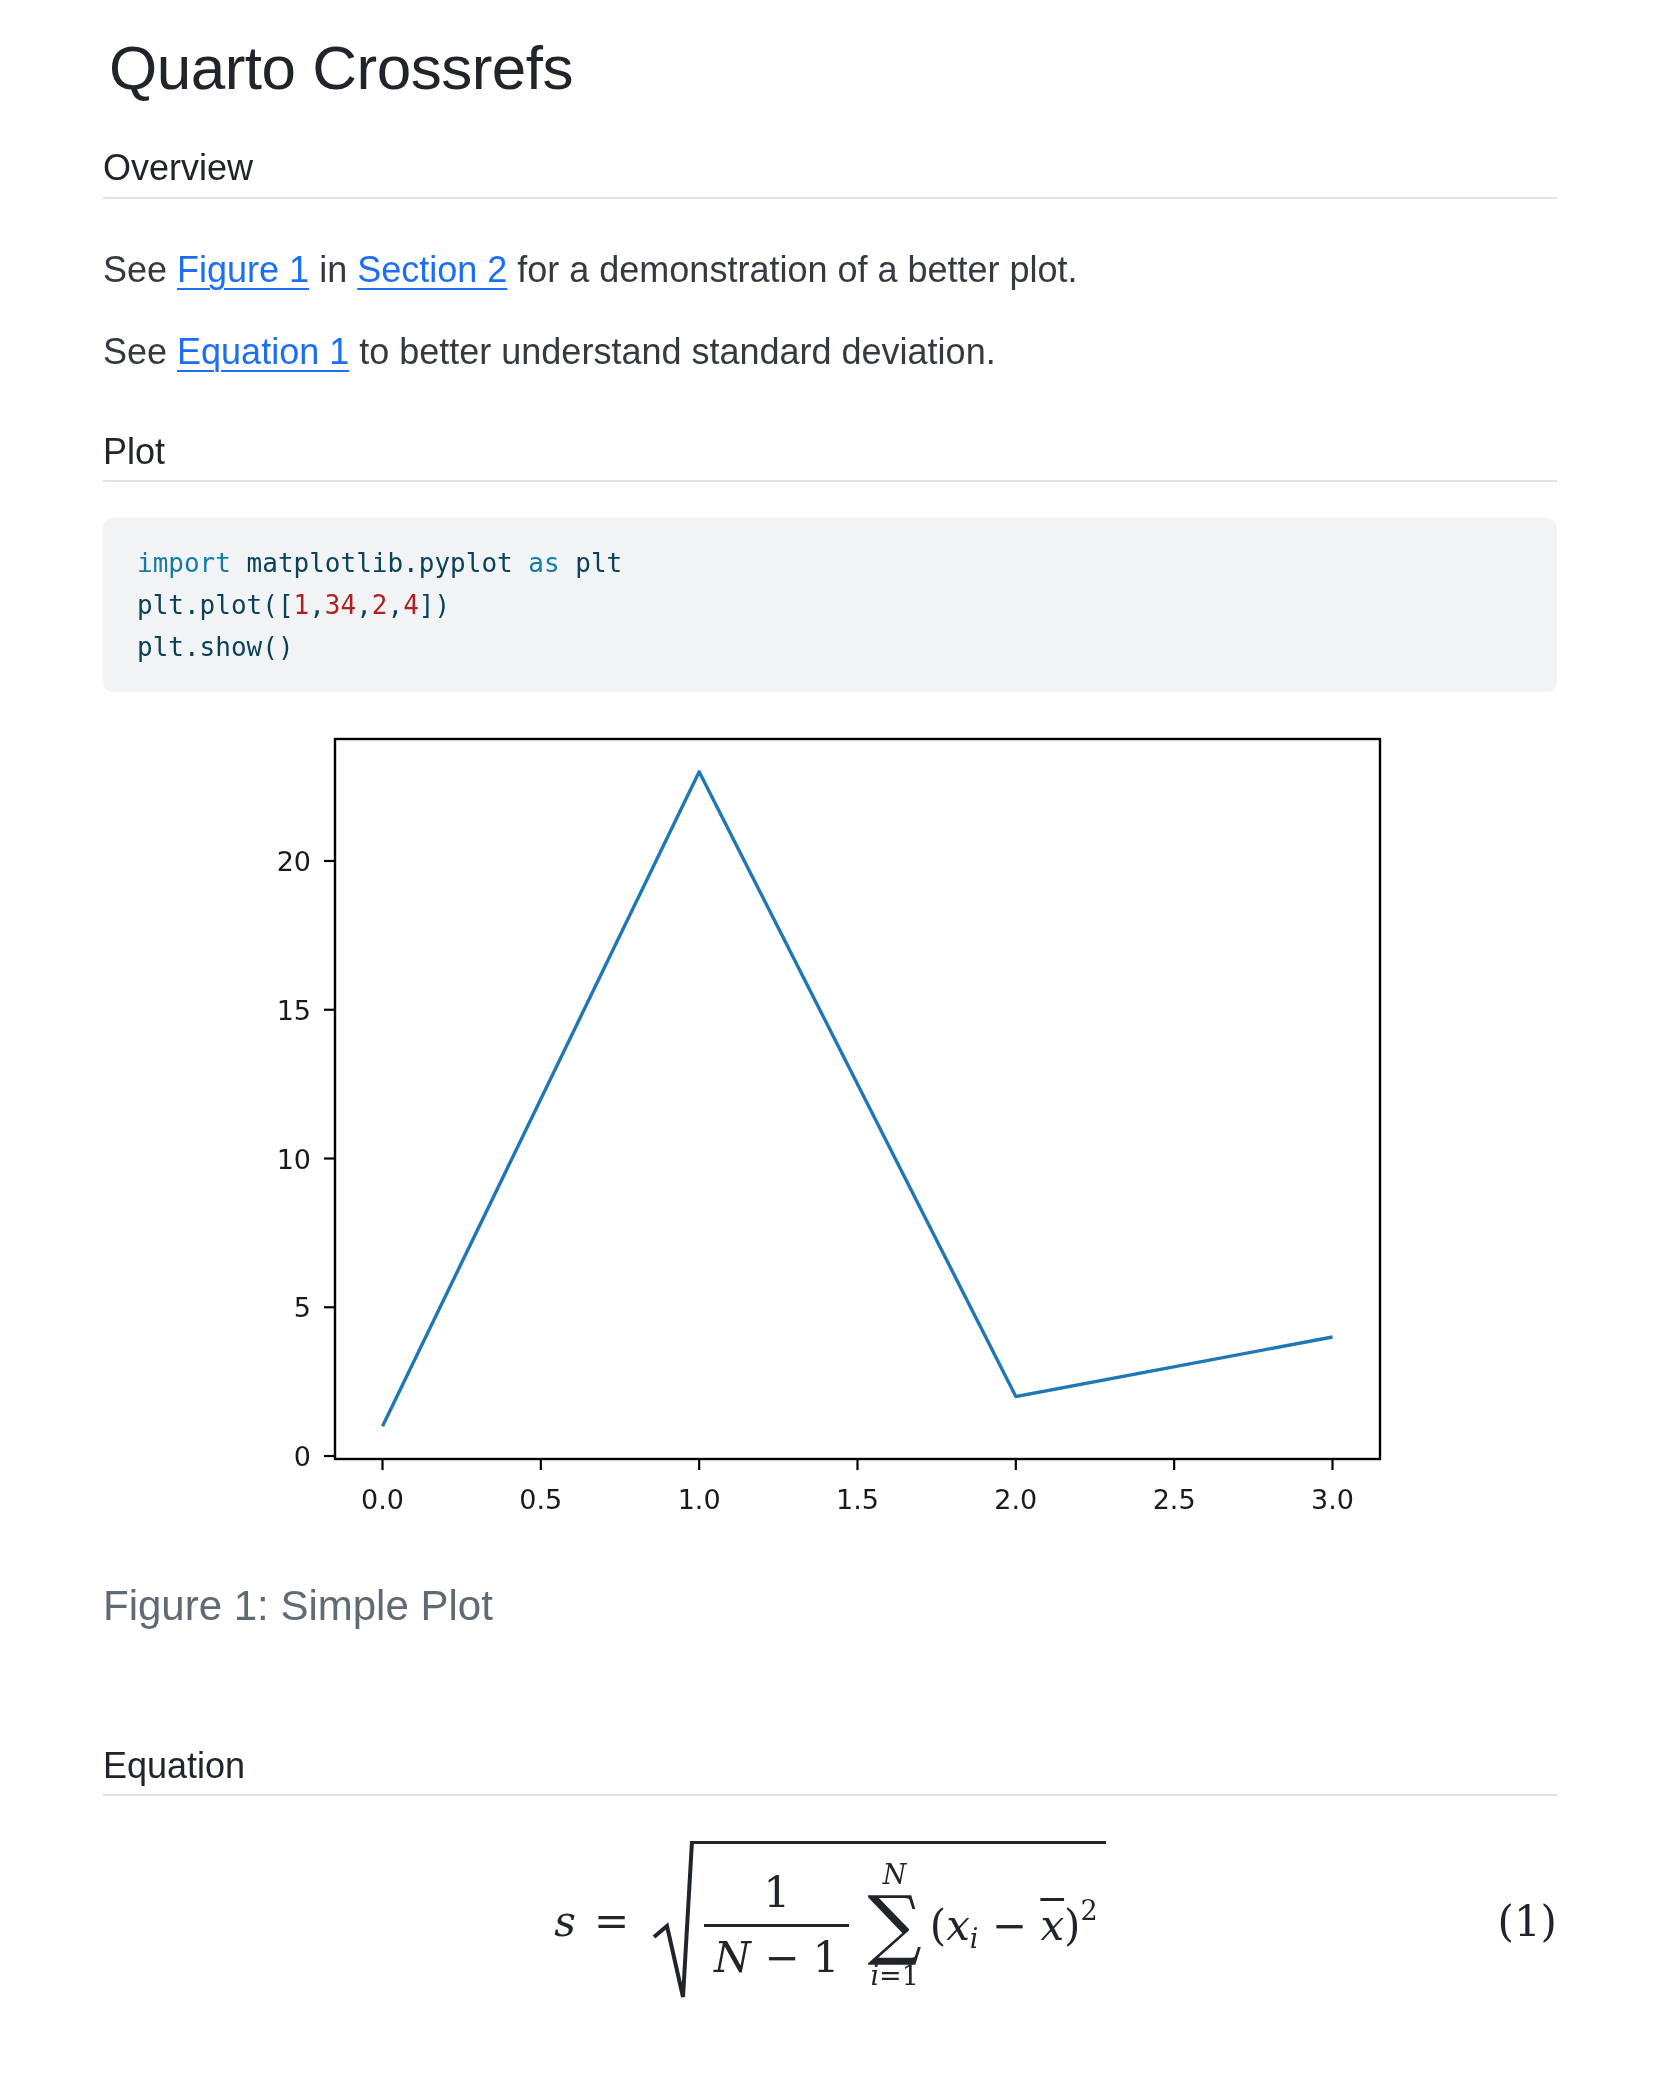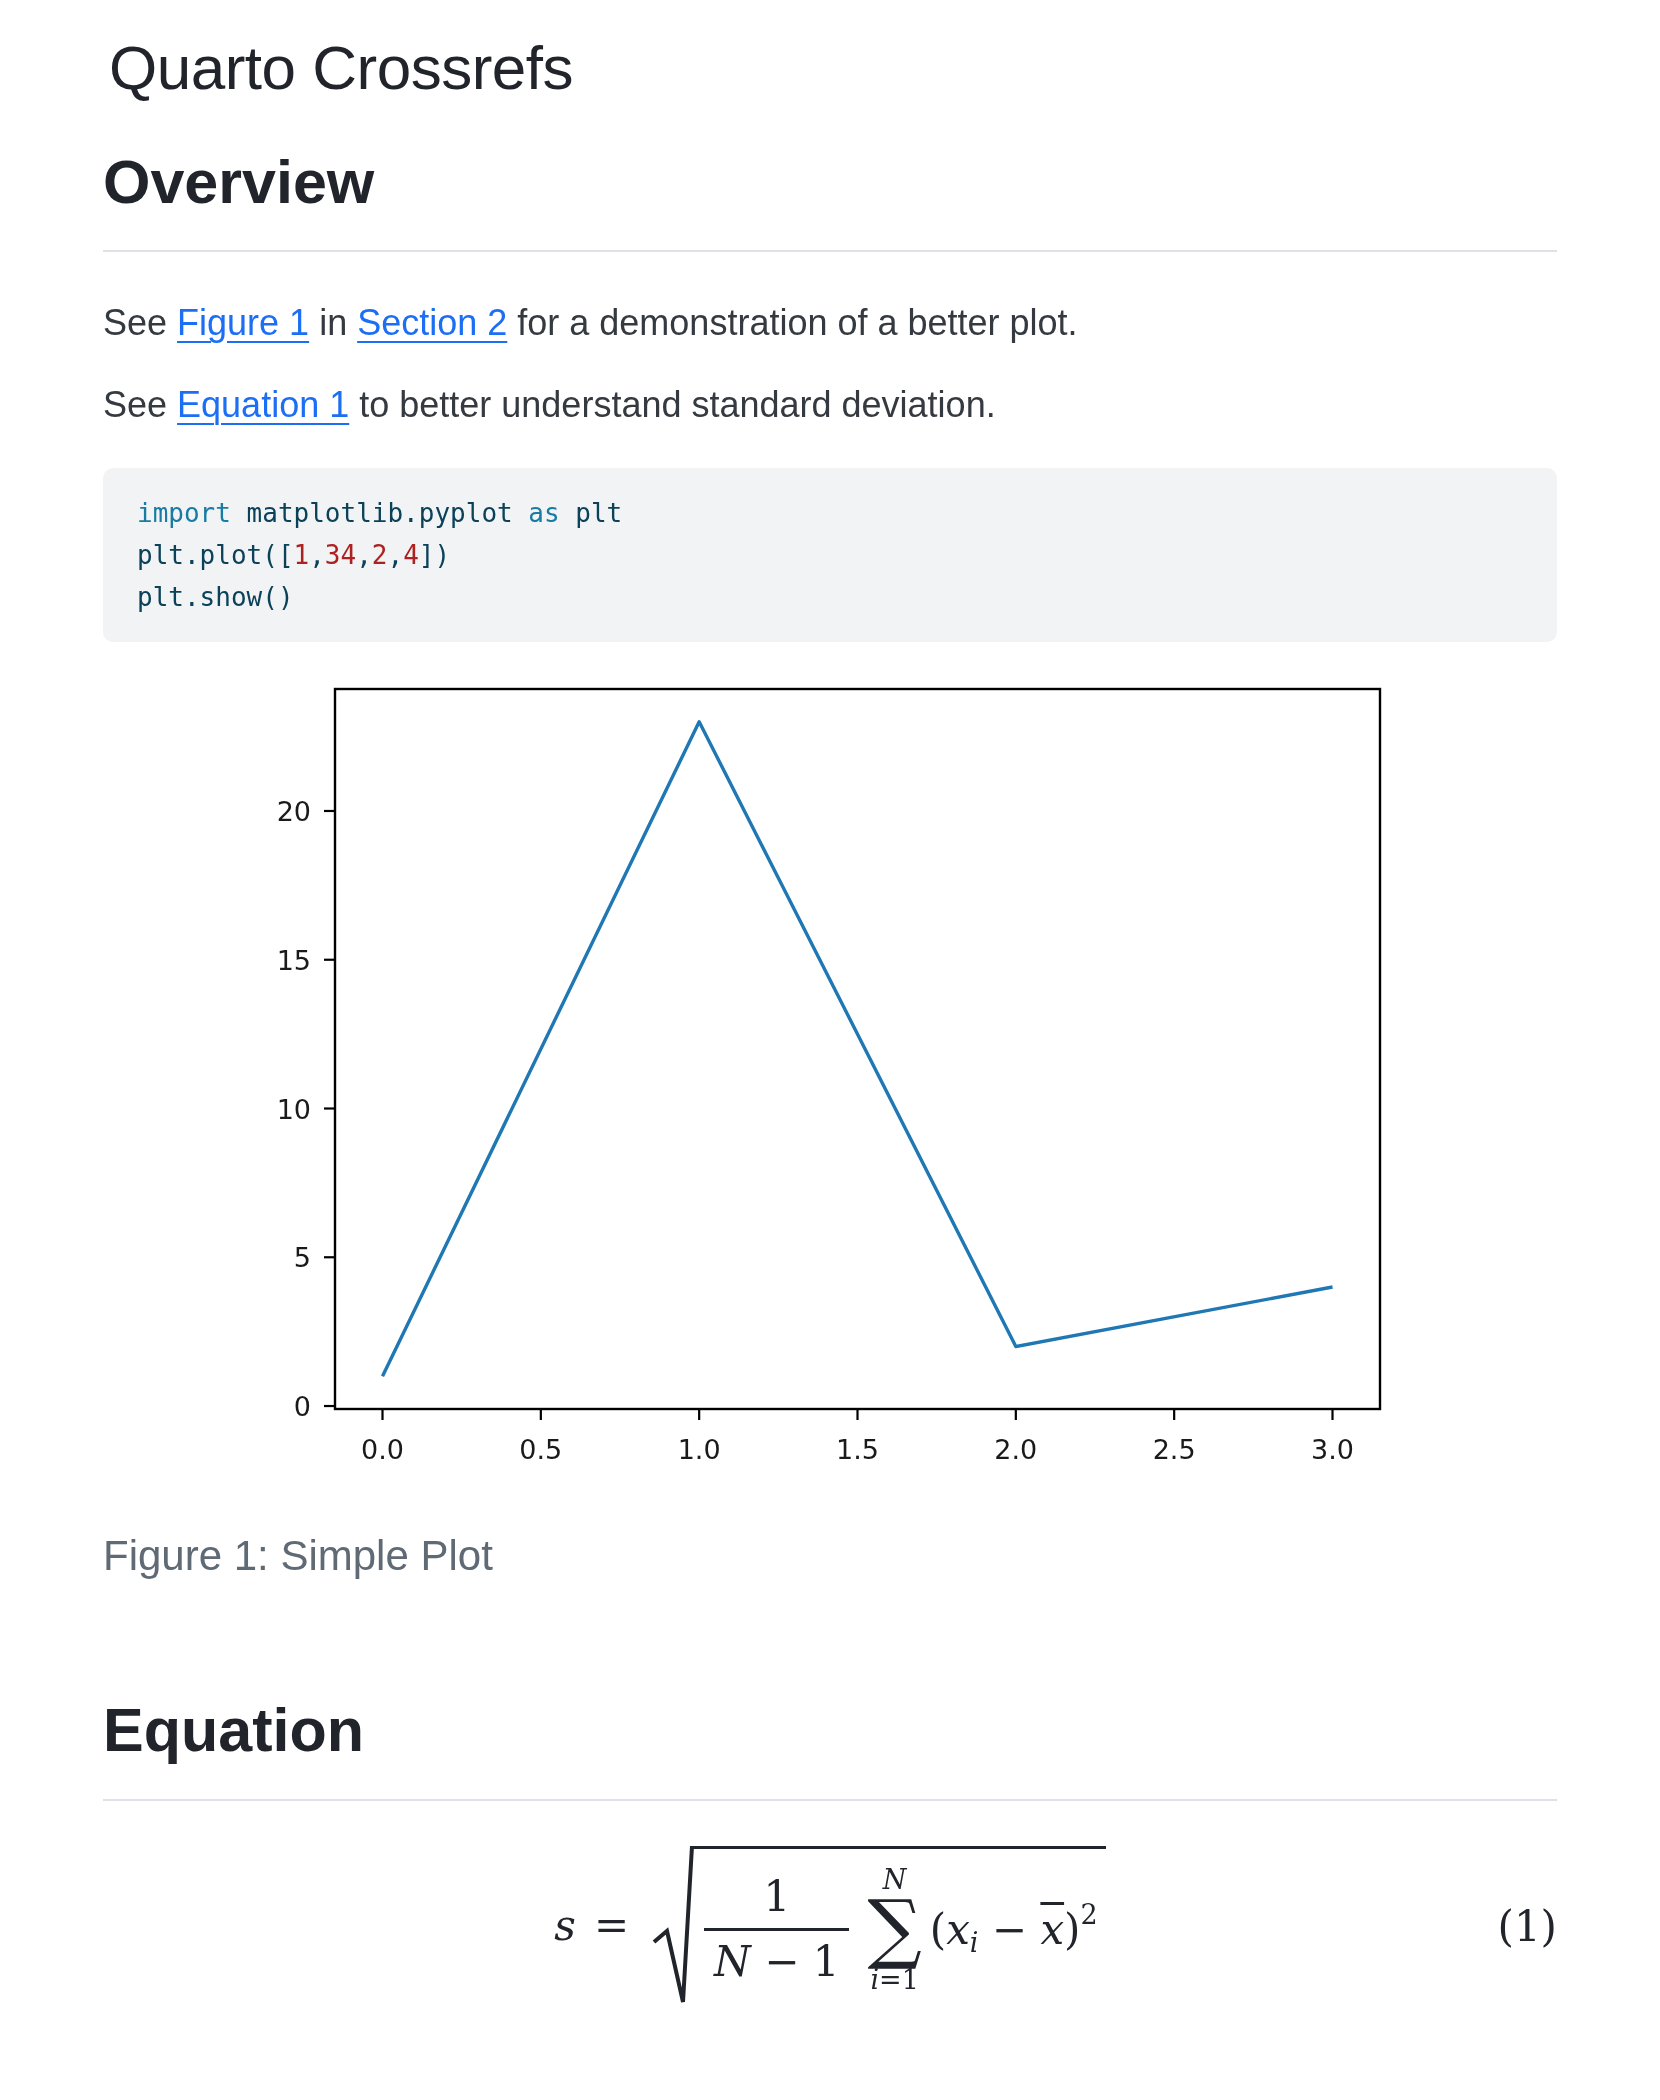--- a/index.html
+++ b/index.html
@@ -9,21 +9,21 @@
   }
   *{box-sizing:border-box}
   html,body{margin:0;padding:0}
   body{
     width:1660px;height:2100px;background:#fff;overflow:hidden;
     color:var(--body);font-family:"Liberation Sans",sans-serif;
     font-size:36px;line-height:1.5;
   }
   .content{width:1454px;margin:0 auto;padding-top:26px}
   h1{font-size:62px;line-height:1.15;margin:6px;font-weight:400;letter-spacing:-.5px;color:var(--heading)}
-  h2{font-size:61px;line-height:1.15;margin:52px 0 0;padding-bottom:33px;font-weight:700;
+  h2{font-size:36px;line-height:1.15;margin:52px 0 0;padding-bottom:8px;font-weight:400;
      color:var(--heading);border-bottom:2px solid var(--rule)}
   h2.h2-overview{margin-top:44px}
   h2.h2-equation{margin-top:108px}
   p{margin:0}
   .p1{margin-top:44px}
   .p2{margin-top:28px}
   a.xref{color:var(--link);text-decoration:underline;text-underline-offset:6px;text-decoration-thickness:2px;cursor:pointer}
   
   .code-block{
     margin-top:36px;background:var(--codebg);border-radius:10px;padding:24px 34px;
@@ -70,20 +70,21 @@
 
   <h1>Quarto Crossrefs</h1>
 
   <section>
     <h2 class="h2-overview">Overview</h2>
     <p class="p1"><span>See </span><a class="xref" href="#fig-plot">Figure 1</a><span> in </span><a class="xref" href="#sec-plot">Section 2</a><span> for a demonstration of a better plot.</span></p>
     <p class="p2"><span>See </span><a class="xref" href="#eq-stddev">Equation 1</a><span> to better understand standard deviation.</span></p>
   </section>
 
   <section>
+    <h2>Plot</h2>
 
     <div class="code-block">
       <div class="cl"><span class="kw">import</span><span> matplotlib.pyplot </span><span class="kw">as</span><span> plt</span></div>
       <div class="cl"><span>plt.plot([</span><span class="nm">1</span><span>,</span><span class="nm">34</span><span>,</span><span class="nm">2</span><span>,</span><span class="nm">4</span><span>])</span></div>
       <div class="cl"><span>plt.show()</span></div>
     </div>
 
     <figure id="fig-plot">
       <svg id="plot-svg" width="1160" height="830" viewBox="0 0 1160 830" xmlns="http://www.w3.org/2000/svg">
           <rect x="85" y="25" width="1045" height="720" fill="none" stroke="#000" stroke-width="2.4"></rect>

